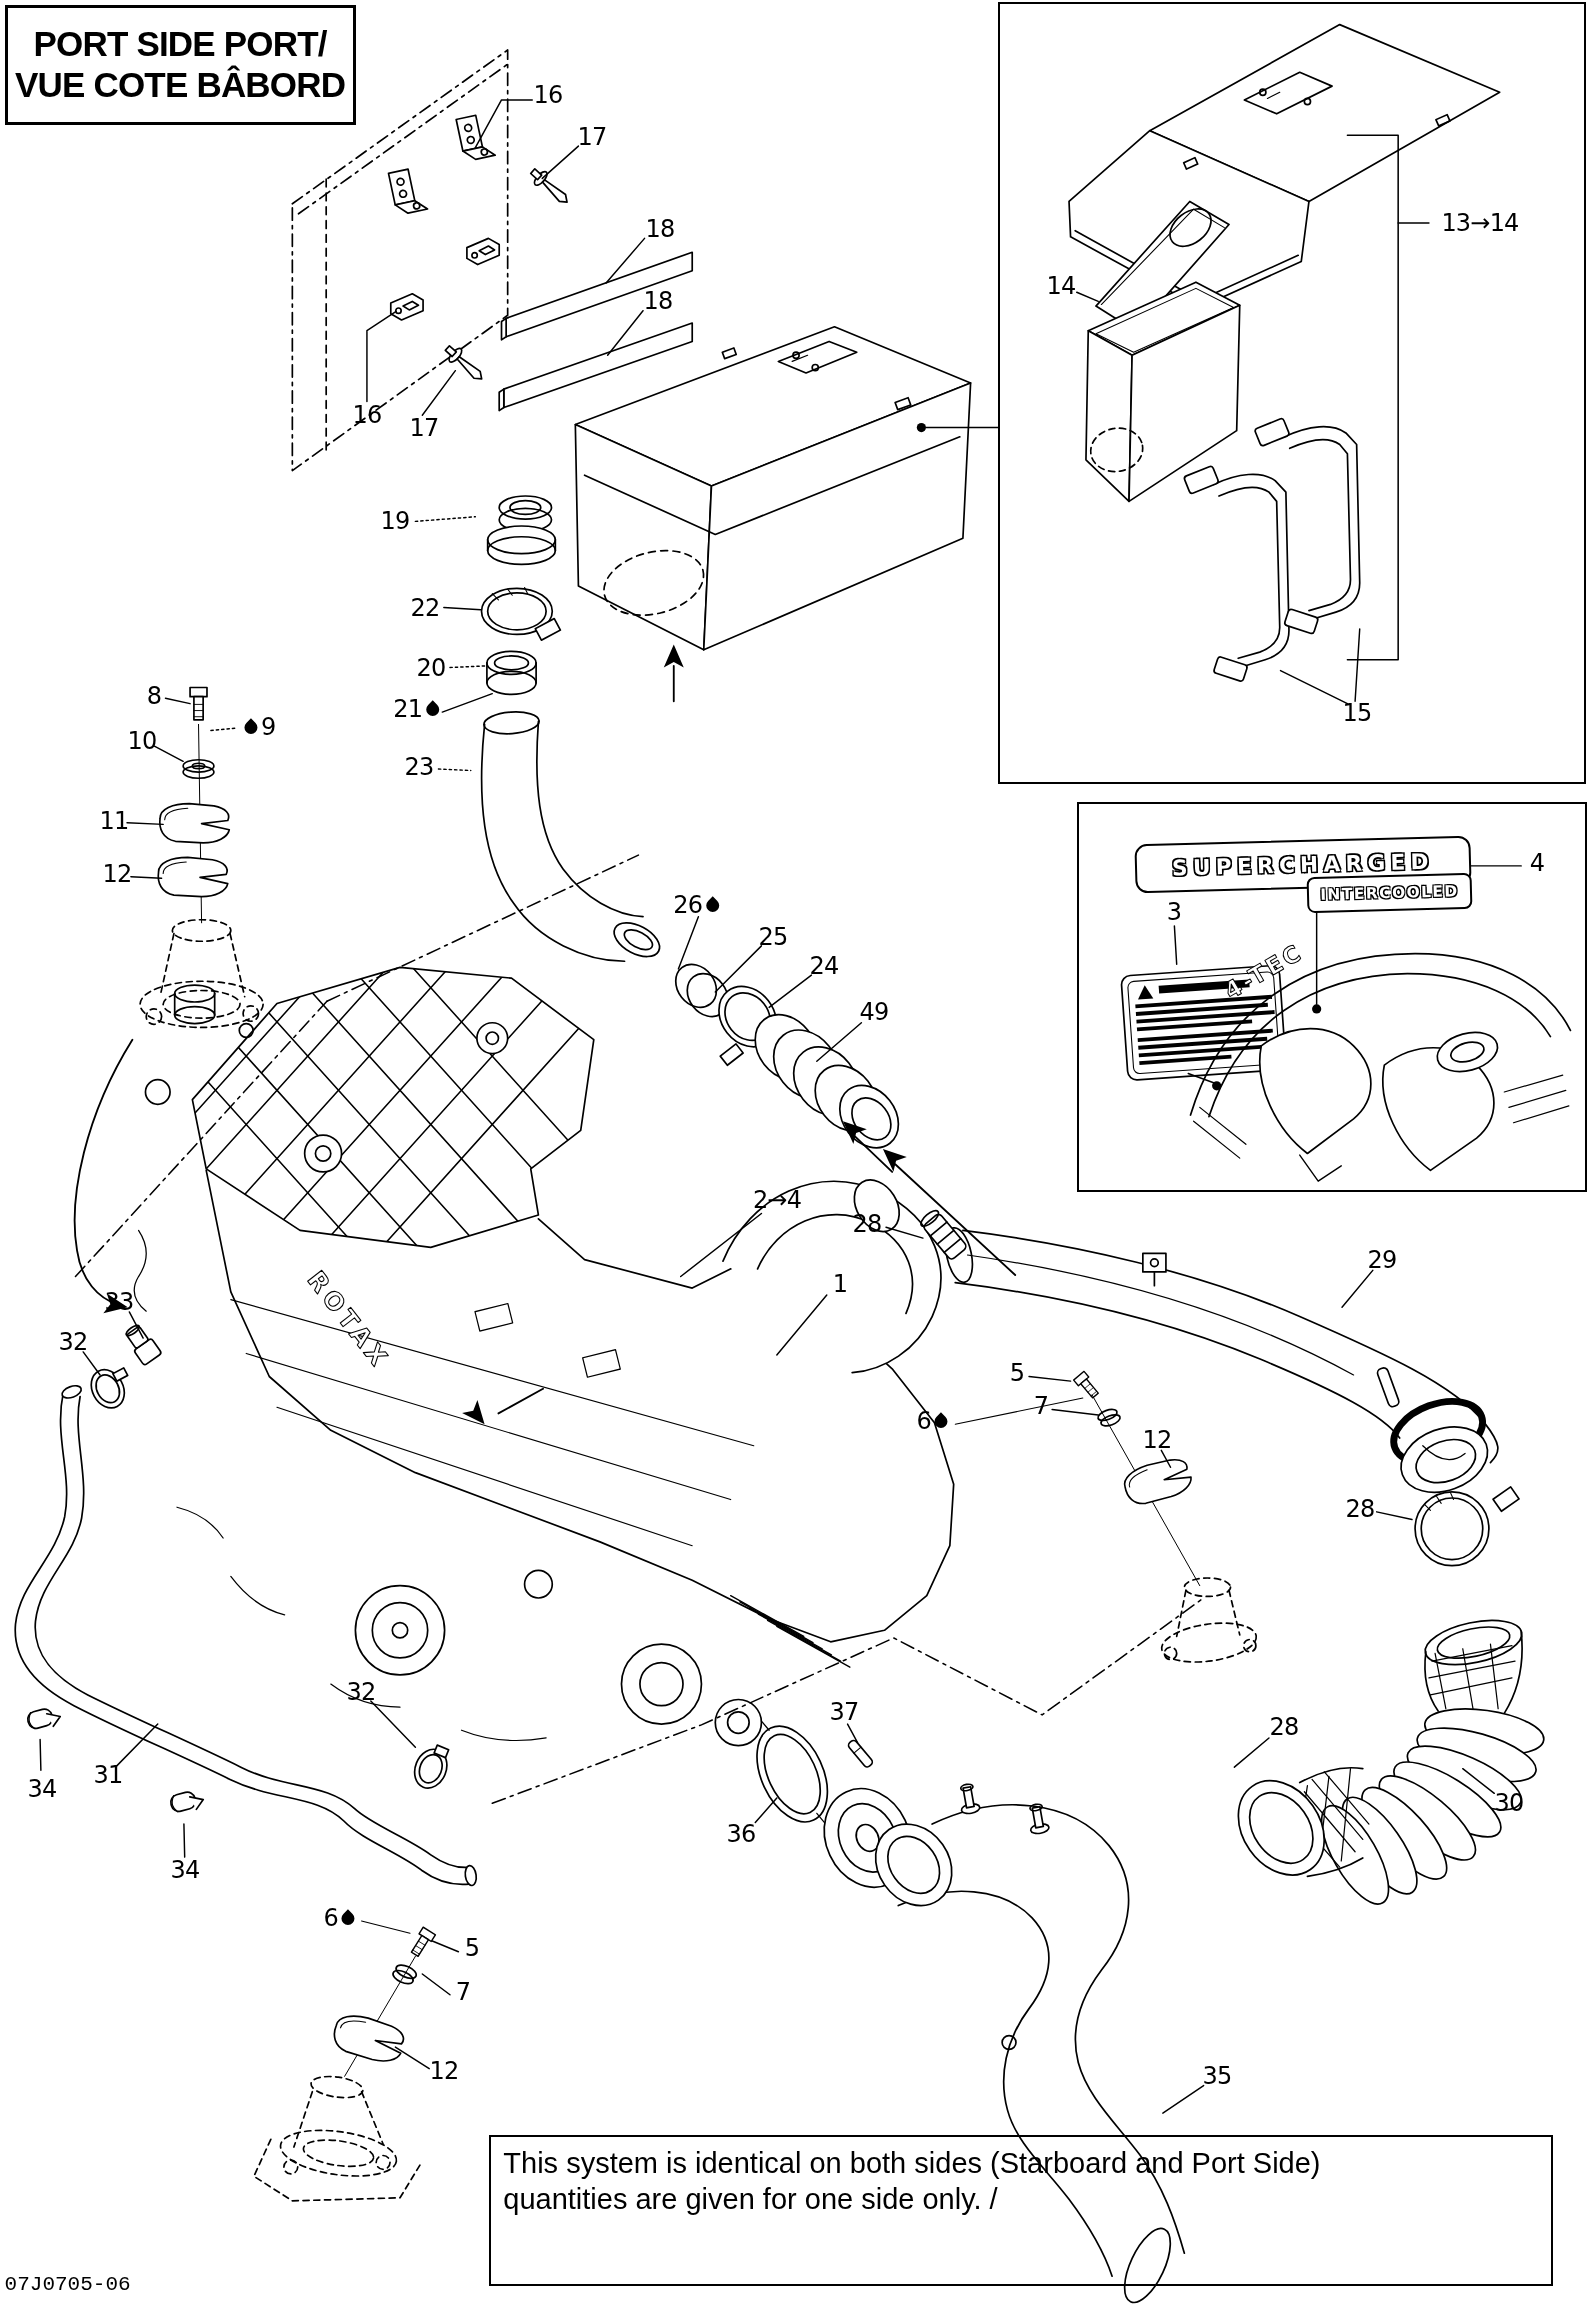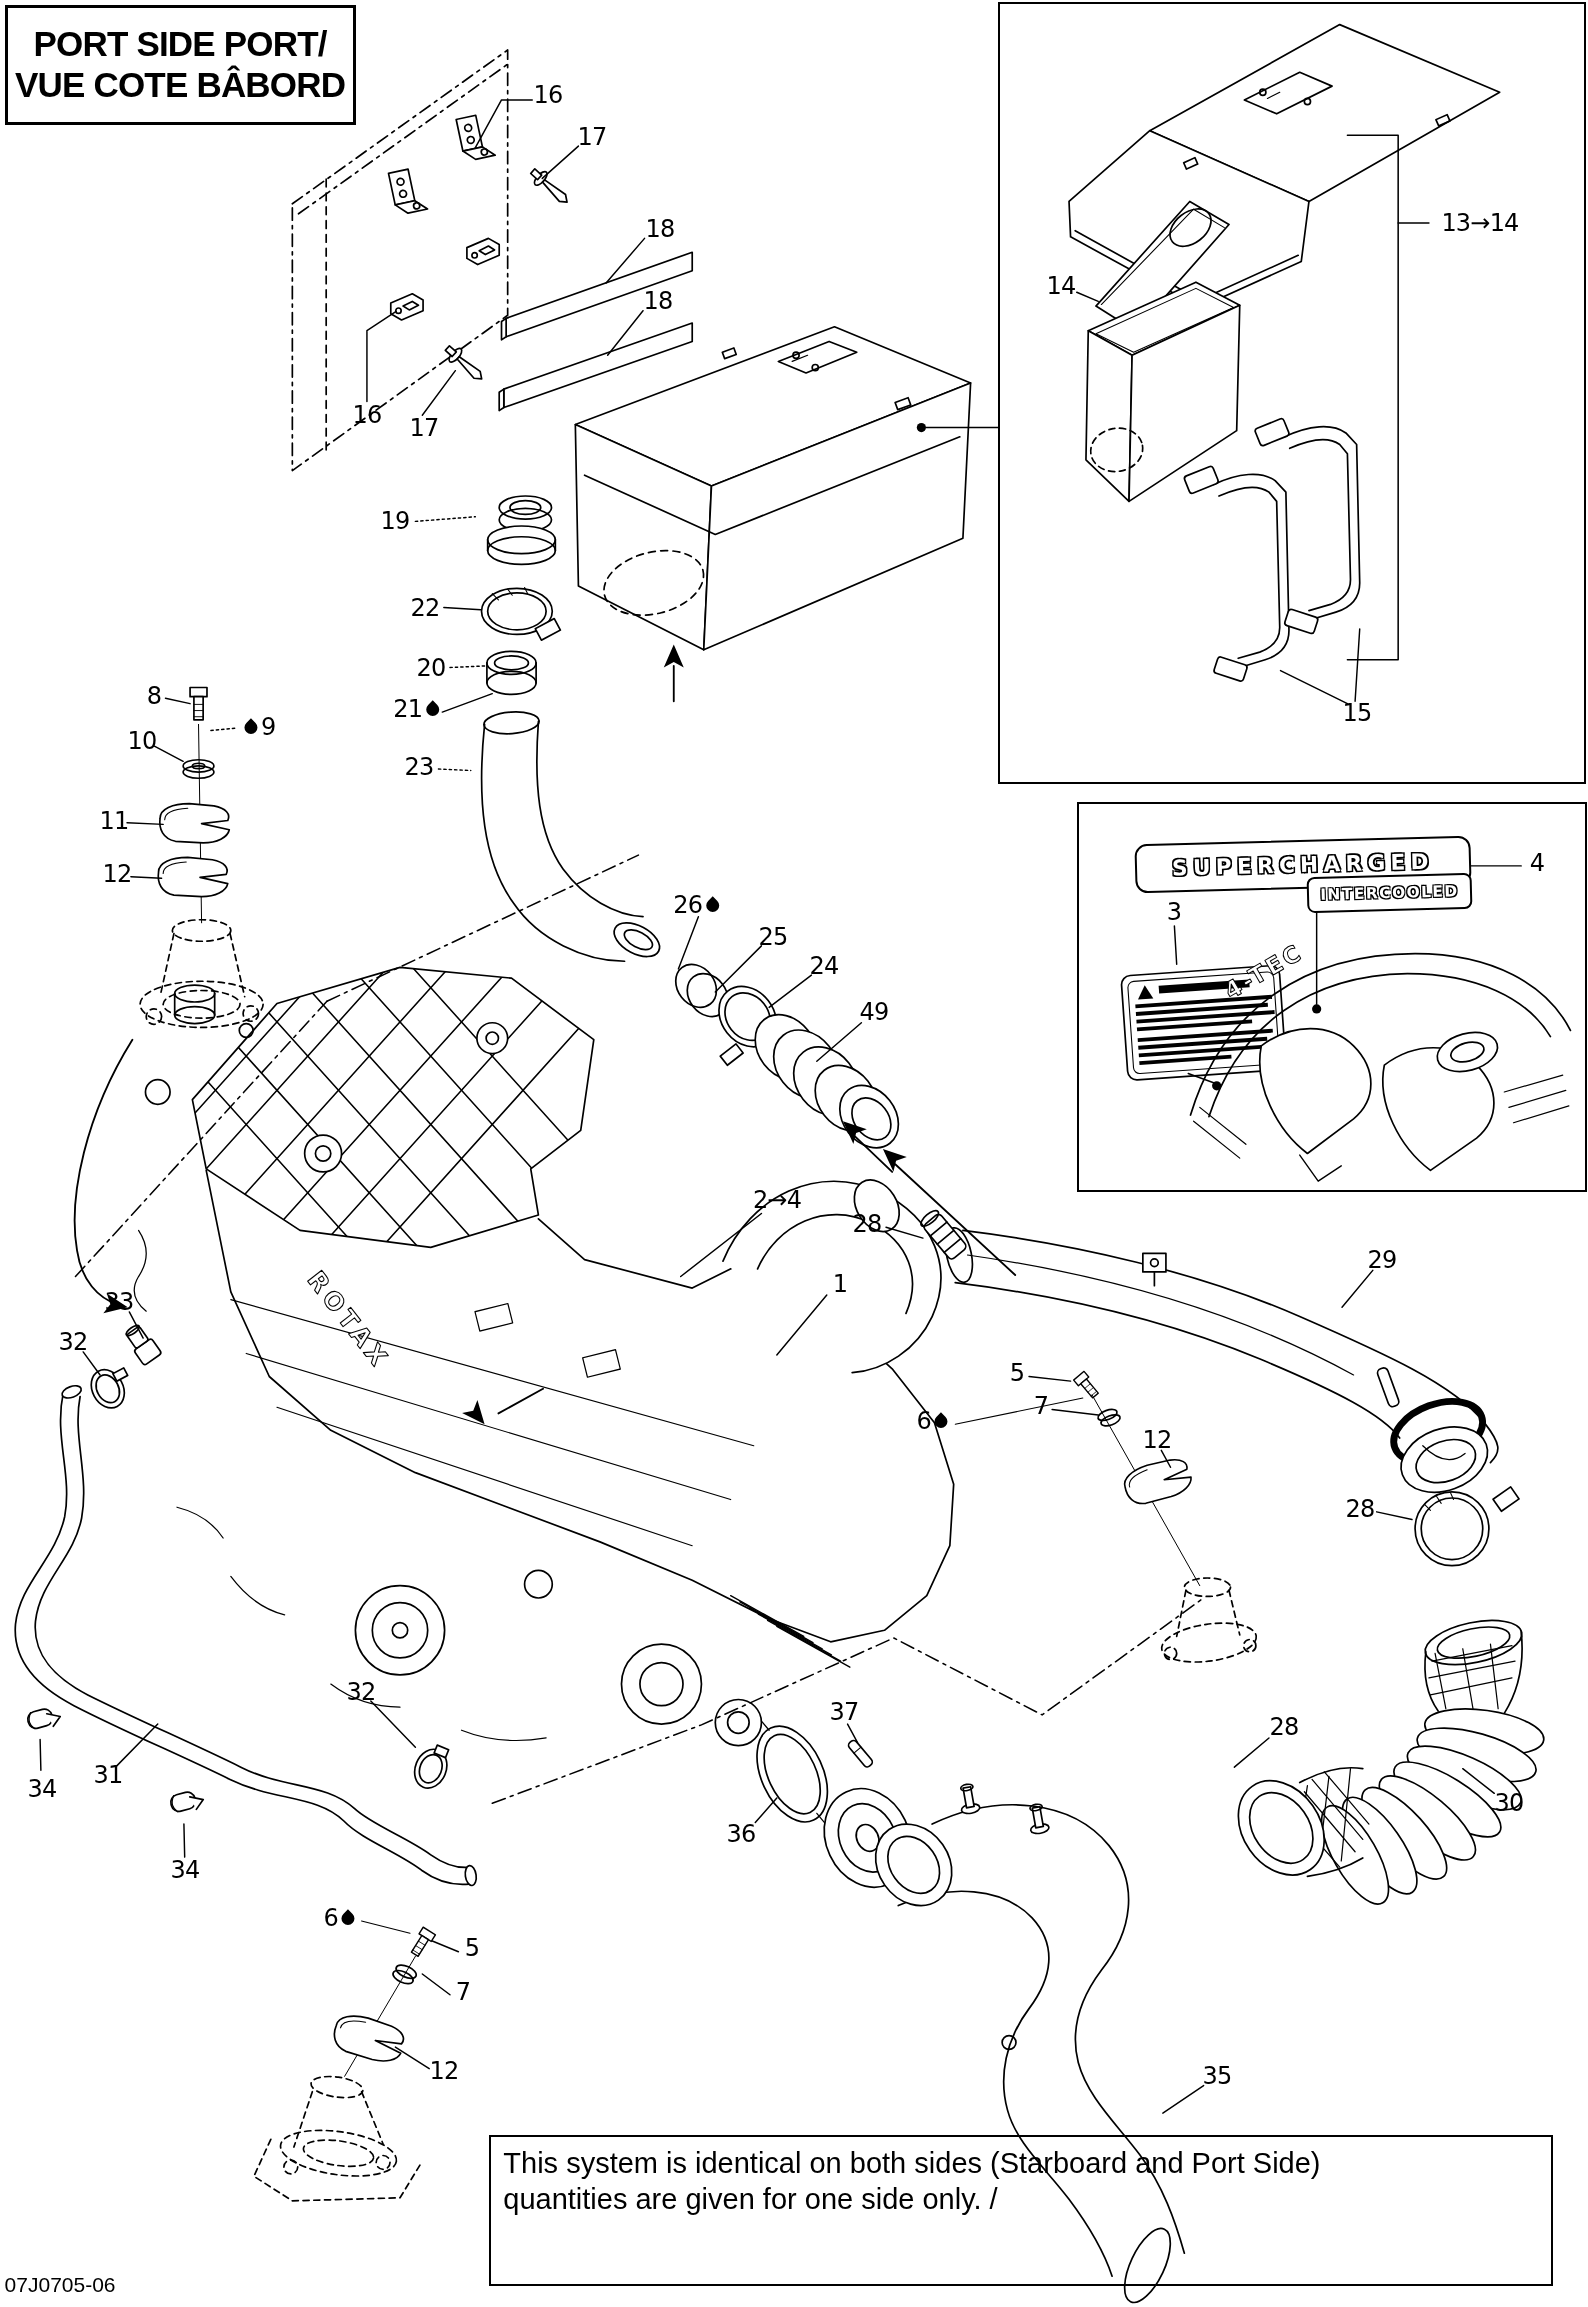--- a/index.html
+++ b/index.html
@@ -9,21 +9,21 @@
   svg{stroke-linecap:round;stroke-linejoin:round;}
   .title-box{position:absolute;left:4.6px;top:4.6px;width:345px;height:114px;border:3.1px solid #000;
      display:flex;flex-direction:column;justify-content:center;text-align:center;
      font-family:"Liberation Sans",sans-serif;font-weight:700;font-size:35px;line-height:1.15;letter-spacing:-0.8px;}
   .inset{position:absolute;border:2.3px solid #000;background:transparent;}
   .inset1{left:998px;top:2.3px;width:584px;height:778px;}
   .inset2{left:1077px;top:802px;width:506px;height:386px;}
   .note-box{position:absolute;left:489px;top:2135px;width:1064px;height:151px;border:2.3px solid #000;
      padding:9.2px 12.3px;box-sizing:border-box;font-family:"Liberation Sans",sans-serif;
      font-size:29px;line-height:1.23;white-space:nowrap;overflow:hidden;}
-  .part-code{position:absolute;left:4.6px;top:2273px;font-size:21px;font-family:Liberation Sans, sans-serif;}
+  .part-code{position:absolute;left:4.6px;top:2273px;font-size:21px;font-family:Liberation Mono, monospace;}
   .badge-main{position:absolute;left:1135px;top:840px;width:332px;height:45px;border:2.3px solid #000;
      border-radius:12.3px;display:flex;align-items:center;justify-content:center;transform:rotate(-1.5deg);
      font-family:"DejaVu Sans",sans-serif;font-weight:700;font-size:21.5px;letter-spacing:5.4px;
      color:#fff;text-shadow:-1.5px -1.5px 0 #000,1.5px -1.5px 0 #000,-1.5px 1.5px 0 #000,1.5px 1.5px 0 #000;background:#fff;}
   .badge-sub{position:absolute;left:1307px;top:875px;width:161px;height:32px;border:2.3px solid #000;
      border-radius:7.7px;display:flex;align-items:center;justify-content:center;transform:rotate(-1.5deg);
      font-family:"DejaVu Sans",sans-serif;font-weight:700;font-size:15.4px;letter-spacing:1.5px;
      color:#fff;text-shadow:-1.2px -1.2px 0 #000,1.2px -1.2px 0 #000,-1.2px 1.2px 0 #000,1.2px 1.2px 0 #000;background:#fff;}
   .callout-layer{position:absolute;left:0;top:0;width:100%;height:100%;pointer-events:none;}
   .callout{position:absolute;transform:translate(-50%,-50%);display:flex;align-items:center;

